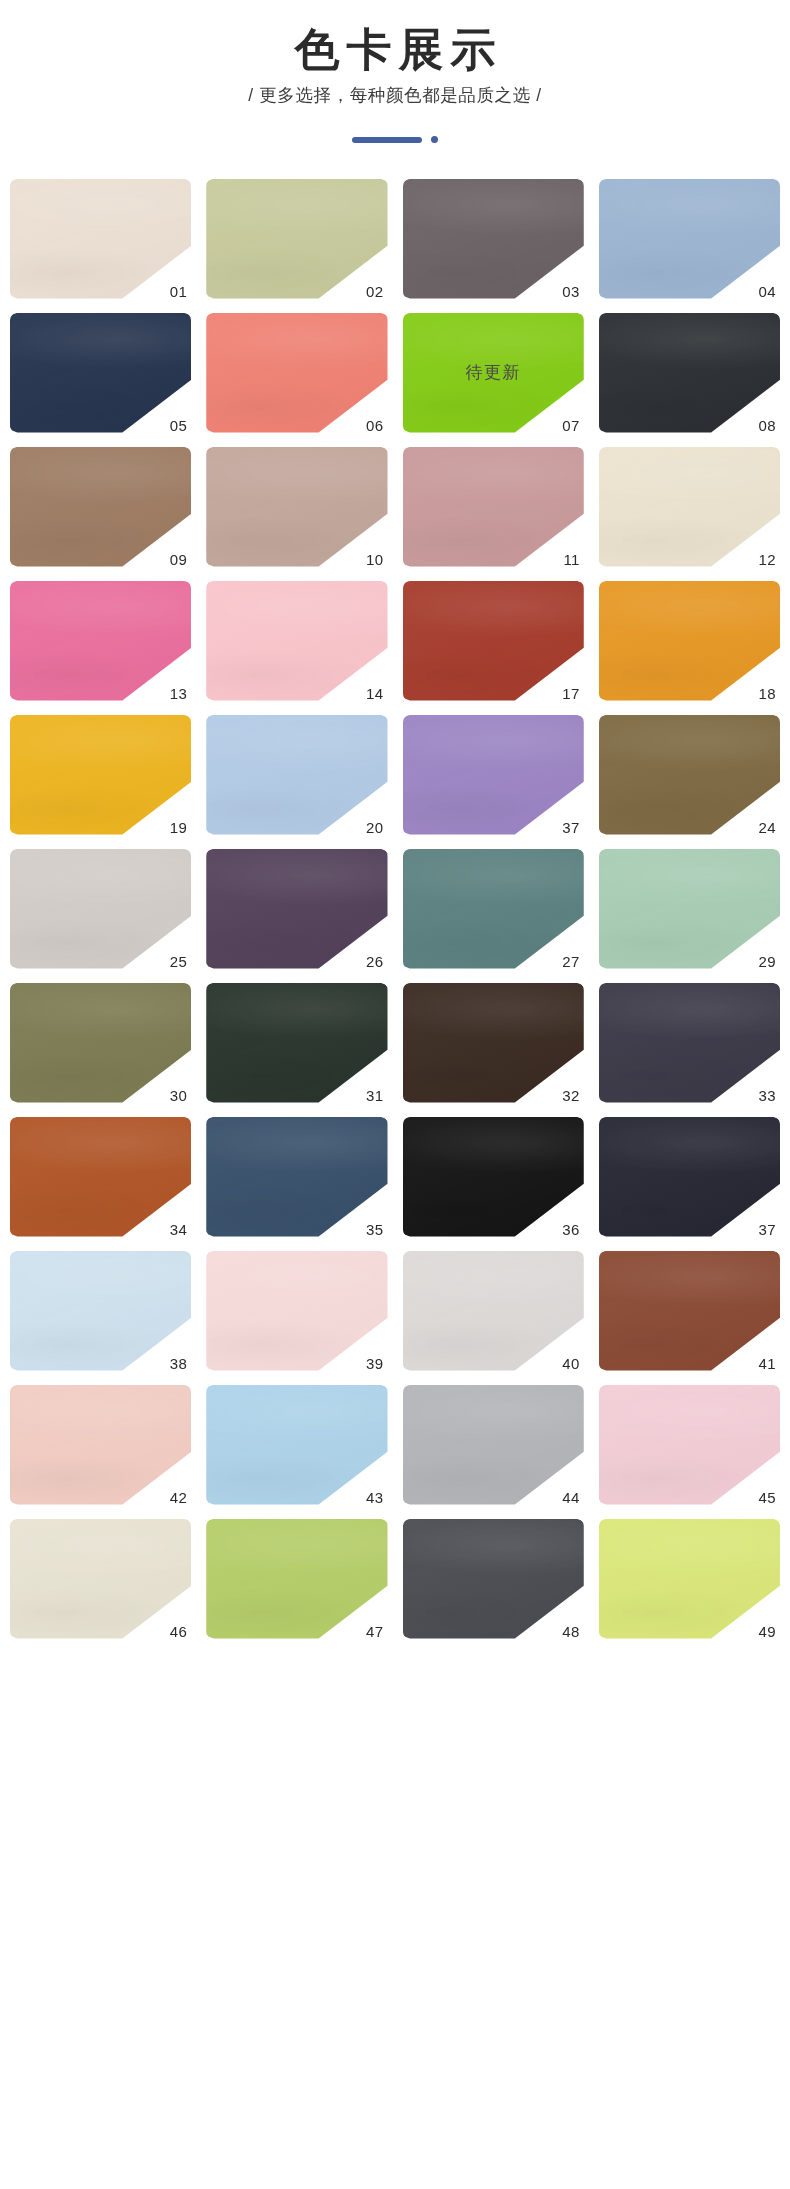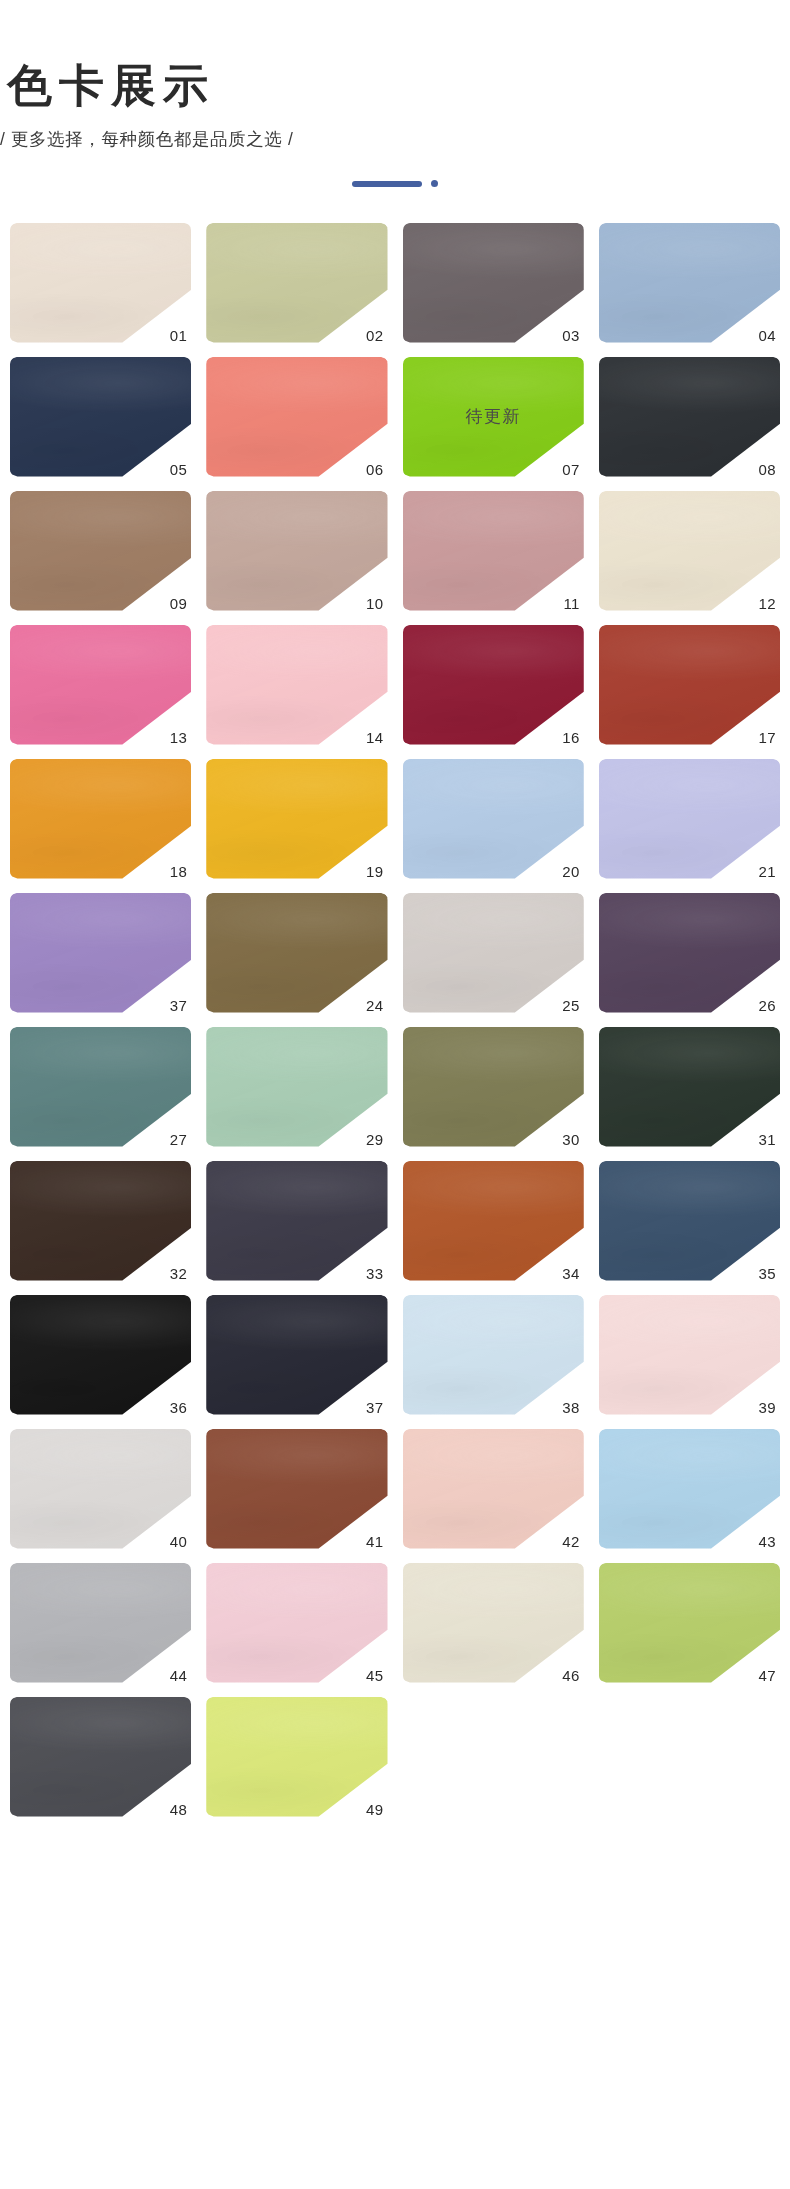--- a/index.html
+++ b/index.html
@@ -11,33 +11,33 @@
   body {
     width: 790px;
     min-height: 2189px;
     position: relative;
     overflow: hidden;
   }
 
   
   .header {
     width: 100%;
-    padding-top: 60px;
-    text-align: left;
+    padding-top: 24px;
+    text-align: center;
   }
   .page-title {
     font-size: 45px;
     font-weight: bold;
     color: #2b2b2b;
     letter-spacing: 7px;
     line-height: 1.15;
     text-indent: 7px;
   }
   .page-subtitle {
-    margin-top: 16px;
+    margin-top: 8px;
     font-size: 17.5px;
     color: #3d3d3d;
     letter-spacing: 0.6px;
     line-height: 1.3;
   }
   .divider-wrap {
     margin-top: 28px;
     height: 10px;
     display: flex;
     align-items: center;
@@ -209,26 +209,20 @@
       </div>
       <span class="swatch-number">13</span>
     </div>
     <div class="swatch-cell">
       <div class="swatch-chip" style="background: rgb(249, 197, 203);">
         <div class="swatch-chip-texture"></div>
       </div>
       <span class="swatch-number">14</span>
     </div>
     <div class="swatch-cell">
-      <div class="swatch-chip" style="background: rgb(142, 25, 51);">
-        <div class="swatch-chip-texture"></div>
-      </div>
-      <span class="swatch-number">16</span>
-    </div>
-    <div class="swatch-cell">
       <div class="swatch-chip" style="background: rgb(166, 60, 45);">
         <div class="swatch-chip-texture"></div>
       </div>
       <span class="swatch-number">17</span>
     </div>
     <div class="swatch-cell">
       <div class="swatch-chip" style="background: rgb(231, 152, 36);">
         <div class="swatch-chip-texture"></div>
       </div>
       <span class="swatch-number">18</span>
@@ -237,26 +231,20 @@
       <div class="swatch-chip" style="background: rgb(238, 181, 32);">
         <div class="swatch-chip-texture"></div>
       </div>
       <span class="swatch-number">19</span>
     </div>
     <div class="swatch-cell">
       <div class="swatch-chip" style="background: rgb(179, 203, 230);">
         <div class="swatch-chip-texture"></div>
       </div>
       <span class="swatch-number">20</span>
-    </div>
-    <div class="swatch-cell">
-      <div class="swatch-chip" style="background: rgb(193, 194, 232);">
-        <div class="swatch-chip-texture"></div>
-      </div>
-      <span class="swatch-number">21</span>
     </div>
     <div class="swatch-cell">
       <div class="swatch-chip" style="background: rgb(156, 133, 196);">
         <div class="swatch-chip-texture"></div>
       </div>
       <span class="swatch-number">37</span>
     </div>
     <div class="swatch-cell">
       <div class="swatch-chip" style="background: rgb(126, 106, 67);">
         <div class="swatch-chip-texture"></div>

